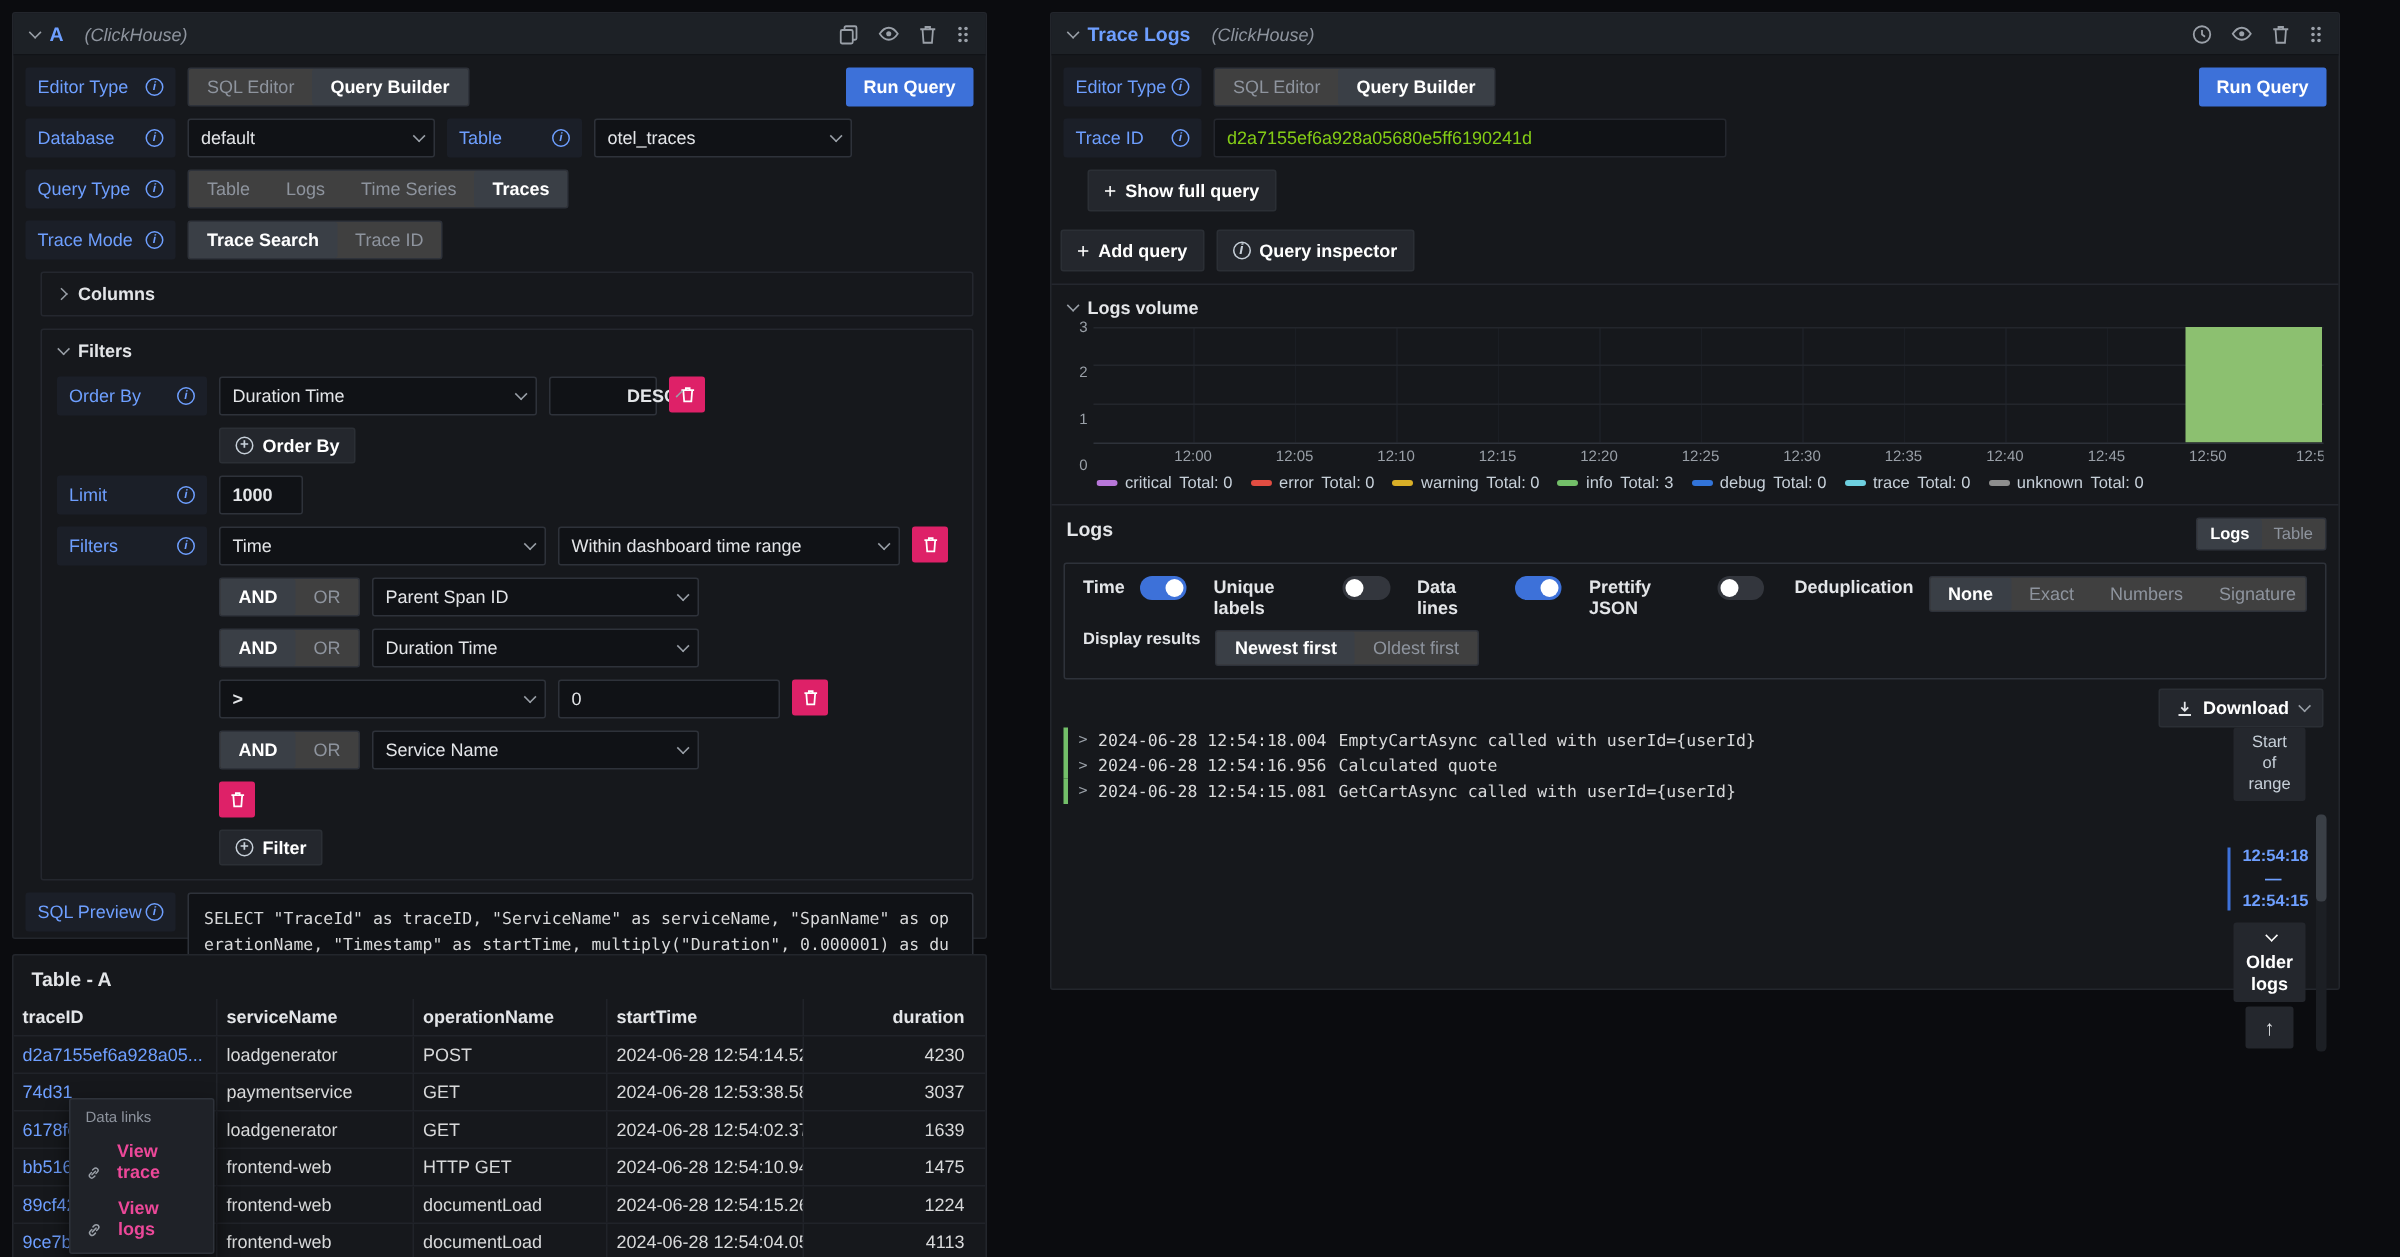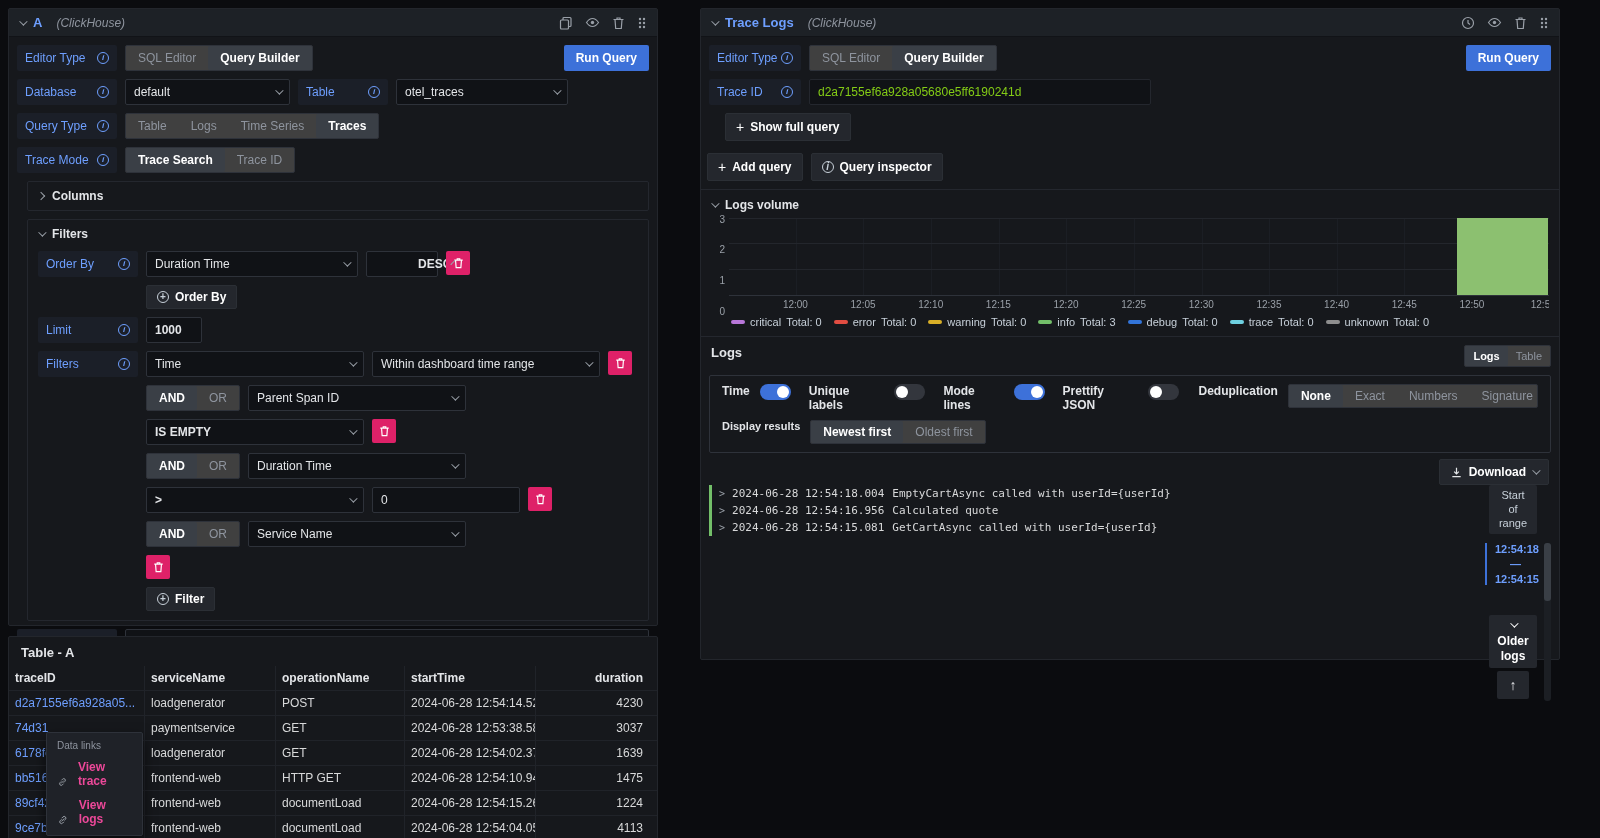--- a/index.html
+++ b/index.html
@@ -268,31 +268,20 @@
       <div class="row indent">
         <span class="seg">
           <span class="on">AND</span>
           <span>OR</span>
         </span>
         <span class="sel" style="width:218px;">
           <span>Parent Span ID</span>
           <span class="chev down"></span>
         </span>
       </div>
-      <div class="row indent">
-        <span class="sel" style="width:218px; font-weight:700;">
-          <span>IS EMPTY</span>
-          <span class="chev down"></span>
-        </span>
-        <span class="btn-trash">
-          <svg width="11" height="12" viewBox="0 0 13 14">
-              <path d="M1.5 3.5h10M5 3.5V2h3v1.5M3 3.5l.7 9h5.6l.7-9" fill="none" stroke="#fff" stroke-width="1.4"></path>
-            </svg>
-        </span>
-      </div>
 
       <div class="row indent">
         <span class="seg">
           <span class="on">AND</span>
           <span>OR</span>
         </span>
         <span class="sel" style="width:218px;">
           <span>Duration Time</span>
           <span class="chev down"></span>
         </span>
@@ -576,21 +565,21 @@
     <div class="controls-box">
       <div class="row" style="gap:10px; margin-bottom:8px;">
         <span class="ctl-lbl">Time</span>
         <span class="toggle on">
             <span class="knob"></span>
           </span>
         <span class="ctl-lbl" style="margin-left:8px;">Unique labels</span>
         <span class="toggle">
             <span class="knob"></span>
           </span>
-        <span class="ctl-lbl" style="margin-left:8px;">Mode lines</span>
+        <span class="ctl-lbl" style="margin-left:8px;">Data lines</span>
         <span class="toggle on">
             <span class="knob"></span>
           </span>
         <span class="ctl-lbl" style="margin-left:8px;">Prettify JSON</span>
         <span class="toggle">
             <span class="knob"></span>
           </span>
         <span class="ctl-lbl" style="margin-left:10px;">Deduplication</span>
         <span class="seg" style="height:24px;">
           <span class="on">None</span>
@@ -637,21 +626,21 @@
           <span class="mono">GetCartAsync called with userId={userId}</span>
         </div>
       </div>
 
       <div class="rail-box" style="position:absolute; right:14px; top:32px; width:48px; padding:4px 2px; font-size:11px; line-height:1.25;">
         <div>Start</div>
         <div>of</div>
         <div>range</div>
       </div>
 
-      <div style="position:absolute; right:12px; top:90px; width:54px; border-left:2px solid #3d71d9; padding-left:4px; text-align:right;">
+      <div style="position:absolute; right:12px; top:112px; width:54px; border-left:2px solid #3d71d9; padding-left:4px; text-align:right;">
         <div class="blue-t">12:54:18</div>
         <div class="blue-t" style="margin:3px 18px 3px 0;">—</div>
         <div class="blue-t">12:54:15</div>
       </div>
 
       <div style="position:absolute; right:0; top:90px; width:7px; height:158px; background:#1c1f24; border-radius:3px;">
         <div style="width:7px; height:58px; background:#3a3f46; border-radius:3px;"></div>
       </div>
 
       <div class="rail-box" style="position:absolute; right:14px; top:162px; width:48px; padding:4px 2px; font-weight:700; color:#fff; font-size:12px; line-height:1.25;">

